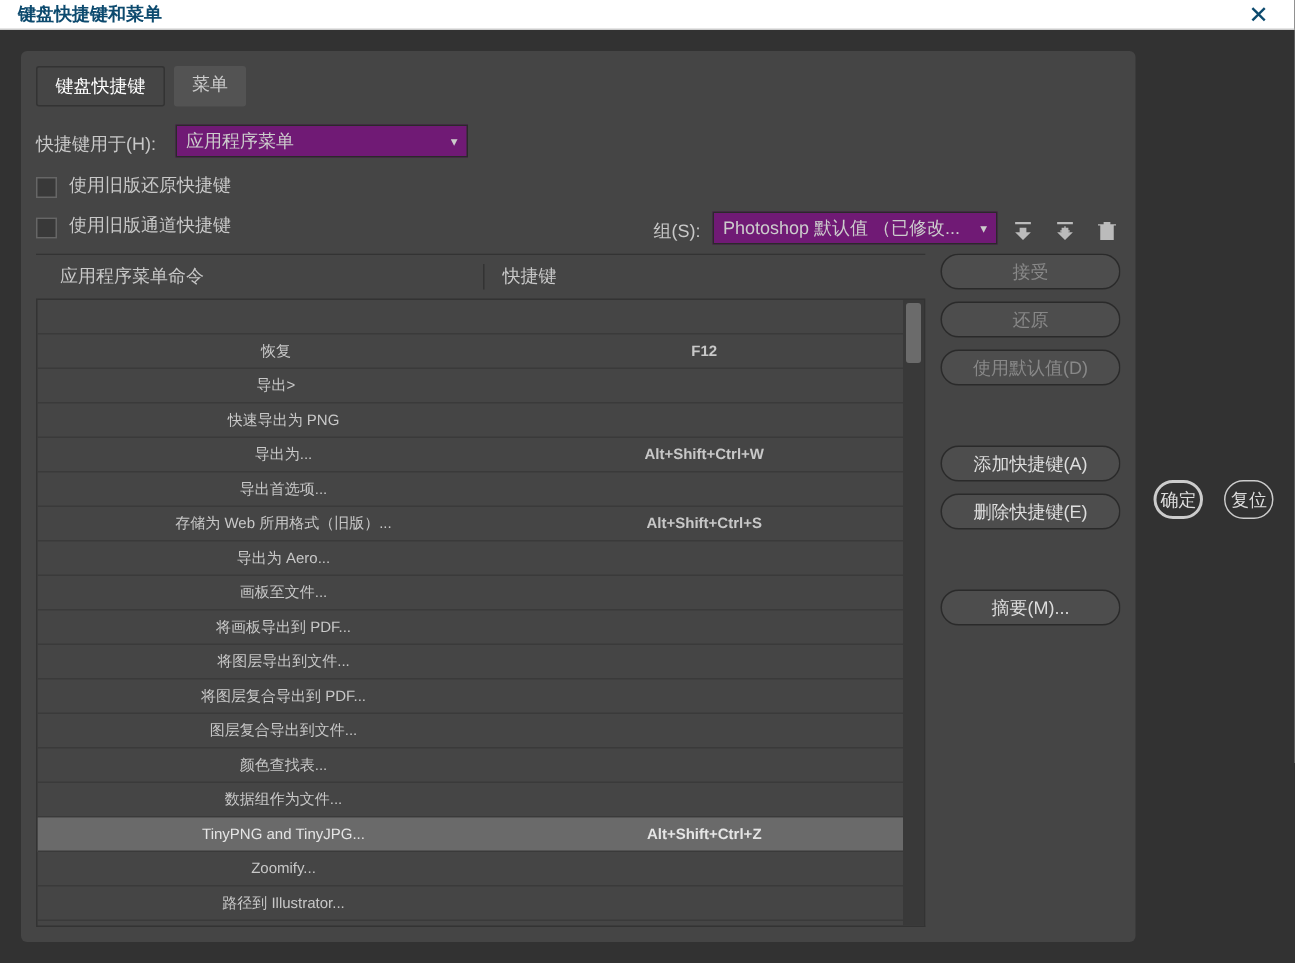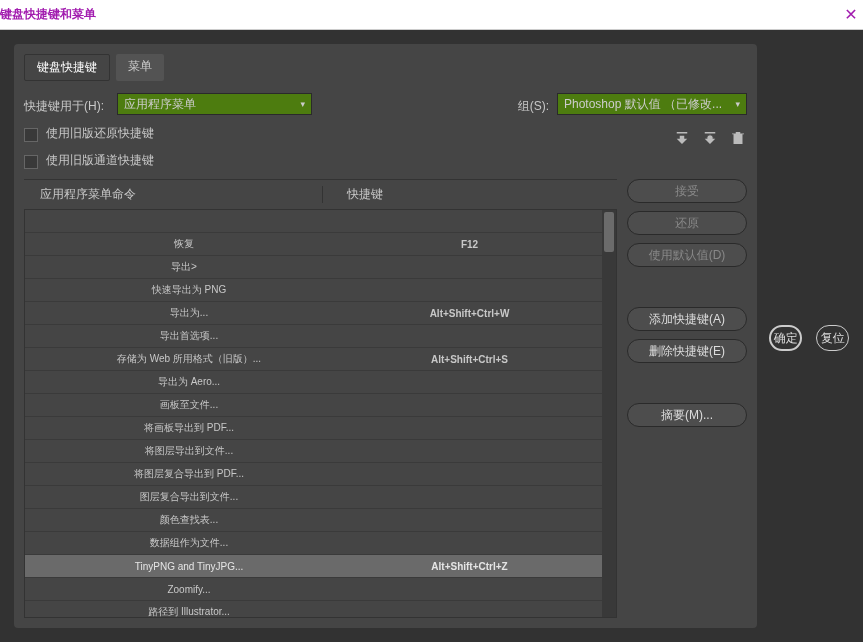--- a/index.html
+++ b/index.html
@@ -1,50 +1,50 @@
 <!DOCTYPE html>
 <html><head>
 <meta charset="utf-8">
 <style>
 * { margin: 0; padding: 0; box-sizing: border-box; font-family: "Microsoft YaHei", Arial, sans-serif; }
 body { background: #323232; color: #c8c8c8; font-size: 12px; }
 .window { width: 863px; height: 642px; background: #fff; display: flex; flex-direction: column; }
-.titlebar { height: 30px; background: #fff; display: flex; align-items: center; padding: 0 0; color: #a21caf; border-bottom: 1px solid #ccc; }
+.titlebar { height: 20px; background: #fff; display: flex; align-items: center; padding: 0 12px; color: #0c4a6e; border-bottom: 1px solid #ccc; }
 .titlebar .title { flex: 1; font-size: 12px; font-weight: bold; }
 .titlebar .close { font-size: 16px; cursor: pointer; width: 24px; text-align: center; }
 .content { flex: 1; background: #323232; display: flex; padding: 14px; gap: 12px; overflow: hidden; }
 .main { flex: 1; background: #454545; border-radius: 4px; padding: 10px; overflow: hidden; display: flex; flex-direction: column; }
 .side { width: 80px; display: flex; flex-direction: row; gap: 14px; padding-top: 4px; align-items: center; }
 .tabs { display: flex; gap: 6px; margin-bottom: 12px; }
 .tab { padding: 4px 12px; background: #535353; color: #ccc; border-radius: 2px; cursor: pointer; font-size: 12px; }
 .tab.active { background: #454545; color: #fff; border: 1px solid #333; }
 .row { display: flex; align-items: flex-end; gap: 8px; margin-bottom: 10px; }
 .row .label { font-size: 12px; min-width: 85px; }
-.dropdown { background: #4d7c0f; border: 1px solid #2a2a2a; padding: 2px 6px; height: 22px; display: flex; align-items: center; justify-content: space-between; color: #ccc; cursor: pointer; }
+.dropdown { background: #701a75; border: 1px solid #2a2a2a; padding: 2px 6px; height: 22px; display: flex; align-items: center; justify-content: space-between; color: #ccc; cursor: pointer; }
 .dropdown .arrow { font-size: 9px; }
 .checkbox { width: 14px; height: 14px; border: 1px solid #666; background: #393939; display: inline-block; vertical-align: middle; cursor: pointer; }
 .icon-row { display: flex; gap: 10px; justify-content: flex-end; margin-bottom: 6px; }
 .icon-btn { width: 18px; height: 18px; cursor: pointer; fill: #bbb; }
 .list-header { display: flex; border-top: 1px solid #333; border-bottom: 1px solid #333; padding: 6px 8px; font-size: 12px; }
 .col1 { width: 290px; padding-left: 8px; }
-.col2 { flex: 1; border-left: 1px solid #333; padding-left: 24px; }
+.col2 { flex: 1; border-left: 1px solid #333; padding-left: 12px; }
 .list-wrap { flex: 1; overflow: hidden; position: relative; border: 1px solid #333; border-top: none; }
 .list { position: absolute; inset: 0; overflow-y: hidden; }
 .list-row { display: flex; height: 23px; align-items: center; border-bottom: 1px solid #3a3a3a; font-size: 10px; text-align: center; }
 .list-row.selected { background: #6a6a6a; color: #e5e5e5; }
 .list-row .c1 { width: 290px; padding-left: 38px; white-space: nowrap; }
 .list-row .c1.l1 { padding-left: 28px; }
 .list-row .c2 { flex: 1; padding-left: 8px; font-weight: bold; }
 .btnpanel { width: 120px; display: flex; flex-direction: column; gap: 8px; }
 .btn { background: #4d4d4d; border: 1px solid #2a2a2a; height: 24px; display:flex; align-items:center; justify-content:center; border-radius: 12px; font-size:12px; color:#888; cursor:pointer; }
 .btn.enabled { color: #ddd; }
 .pill { width: 60px; height: 26px; border: 1px solid #ccc; border-radius: 14px; display:flex; align-items:center; justify-content:center; cursor:pointer; font-size:12px; color:#ddd; }
 .top-row { display: flex; justify-content: space-between; gap: 10px; }
 .top-left { flex: 1; }
-.right-col { display:flex; flex-direction:column; gap:8px; }
+.right-col { display:flex; flex-direction:row; gap:8px; }
 .scrollbar { position:absolute; right:0; top:0; bottom:0; width:14px; background:#393939; }
 .thumb { position:absolute; left:2px; right:2px; top:2px; height:40px; background:#6b6b6b; border-radius:2px; }
 </style>
 </head>
 <body>
 
 <div class="window">
   <div class="titlebar">
     <span class="title">键盘快捷键和菜单</span>
     <span class="close">✕</span>

